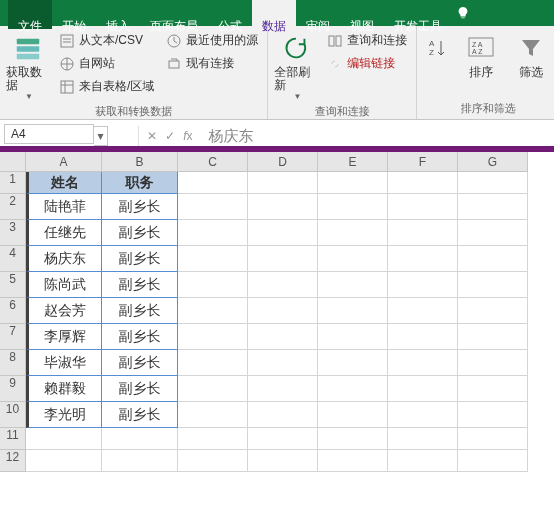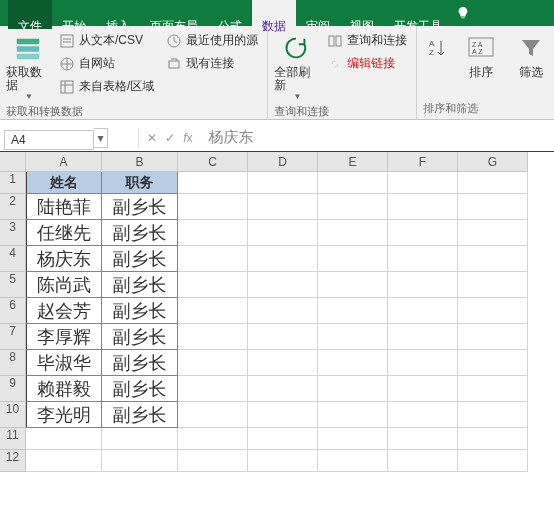--- a/index.html
+++ b/index.html
@@ -4,50 +4,50 @@
 <style>
 *{box-sizing:border-box;margin:0;padding:0;font-family:"Microsoft YaHei",Arial,sans-serif}
 body{background:#fff;width:554px;font-size:12px;color:#333}
 .ribbon-tabs{background:#0f7b3e;height:26px;display:flex;align-items:center;color:#fff;padding-left:8px}
 .ribbon-tab{padding:16px 10px;height:26px;line-height:26px;cursor:pointer}
 .ribbon-tab.active{background:#f1f1f1;color:#4c1d95}
 .ribbon-tab.file{background:#0a5c2e}
 .tell-me{margin-left:4px}
 .ribbon-body{background:#f1f1f1;height:94px;border-bottom:1px solid #c6c6c6;display:flex}
 .group{border-right:1px solid #d4d4d4;display:flex;flex-direction:column;justify-content:space-between;padding:4px 6px 0}
-.group-label{font-size:11px;color:#666;padding:3px 0}
+.group-label{text-align:center;font-size:11px;color:#666;padding:3px 0}
 .group-content{display:flex;align-items:flex-start;gap:6px;flex:1}
 .big-btn{display:flex;flex-direction:column;align-items:center;width:44px;padding-top:2px;cursor:pointer}
 .big-btn .icon{width:32px;height:32px;display:flex;align-items:center;justify-content:center}
 .big-btn .lbl{font-size:12px;line-height:13px;margin-top:2px}
 .small-btns{display:flex;flex-direction:column;gap:2px}
 .small-btn{display:flex;align-items:center;gap:4px;padding:2px 3px;cursor:pointer;white-space:nowrap}
 .small-btn .ic{width:16px;height:16px;display:flex;align-items:center;justify-content:center}
 .dd{font-size:8px;color:#666;margin-left:2px}
-.formula-bar{height:24px;border-bottom:1px solid #701a75;display:flex;align-items:flex-start;background:#fff}
+.formula-bar{height:24px;border-bottom:6px solid #701a75;display:flex;align-items:flex-end;background:#fff}
 .name-box{width:90px;height:20px;border:1px solid #c6c6c6;margin:2px 0 2px 4px;padding:0 6px;display:flex;align-items:center;background:#fff}
 .name-dd{width:14px;text-align:center;color:#666;border:1px solid #c6c6c6;border-left:0;height:20px;line-height:18px;margin-right:30px}
 .fx-btns{display:flex;gap:8px;color:#999;padding:0 8px;border-left:1px solid #e0e0e0;height:20px;align-items:center}
 .fx-btns span{cursor:pointer}
 .fx-input{flex:1;padding:0 8px;color:#888;font-family:KaiTi,serif;font-size:15px}
 .sheet{display:flex}
 .corner{width:26px;height:20px;background:#e6e6e6;border-right:1px solid #c6c6c6;border-bottom:1px solid #c6c6c6}
 .col-headers{display:flex}
 .ch{height:20px;background:#e6e6e6;border-right:1px solid #c6c6c6;border-bottom:1px solid #c6c6c6;text-align:center;line-height:20px;color:#555}
 .ch.w1{width:76px}.ch.w2{width:76px}.ch.wn{width:70px}
 .row{display:flex}
 .rh{width:26px;background:#e6e6e6;border-right:1px solid #c6c6c6;border-bottom:1px solid #c6c6c6;text-align:center;color:#555}
 .cell{border-right:1px solid #d4d4d4;border-bottom:1px solid #d4d4d4;padding:0 4px;display:flex;align-items:center;justify-content:center}
 .cell.w1{width:76px}.cell.w2{width:76px}.cell.wn{width:70px}
 .row.data .rh,.row.data .cell{height:26px}
 .row.hdr .rh,.row.hdr .cell{height:22px}
 .row.empty .rh,.row.empty .cell{height:22px}
 .tbl-h{background:#b8cce4;font-weight:bold;font-family:KaiTi,serif;font-size:14px;border-right:1px solid #548dd4!important;border-bottom:1px solid #548dd4!important}
-.tbl-c{font-family:Liberation Mono, monospace;font-size:18px;border-right:1px solid #548dd4!important;border-bottom:1px solid #548dd4!important}
-.tbl-left{border-left:1px solid #404040}
+.tbl-c{font-family:Liberation Mono, monospace;font-size:14px;border-right:1px solid #548dd4!important;border-bottom:1px solid #548dd4!important}
+.tbl-left{border-left:3px solid #404040}
 svg{display:block}
 </style>
 </head>
 <body>
 
 <div class="ribbon-tabs">
   <div class="ribbon-tab file">文件</div>
   <div class="ribbon-tab">开始</div>
   <div class="ribbon-tab">插入</div>
   <div class="ribbon-tab">页面布局</div>

